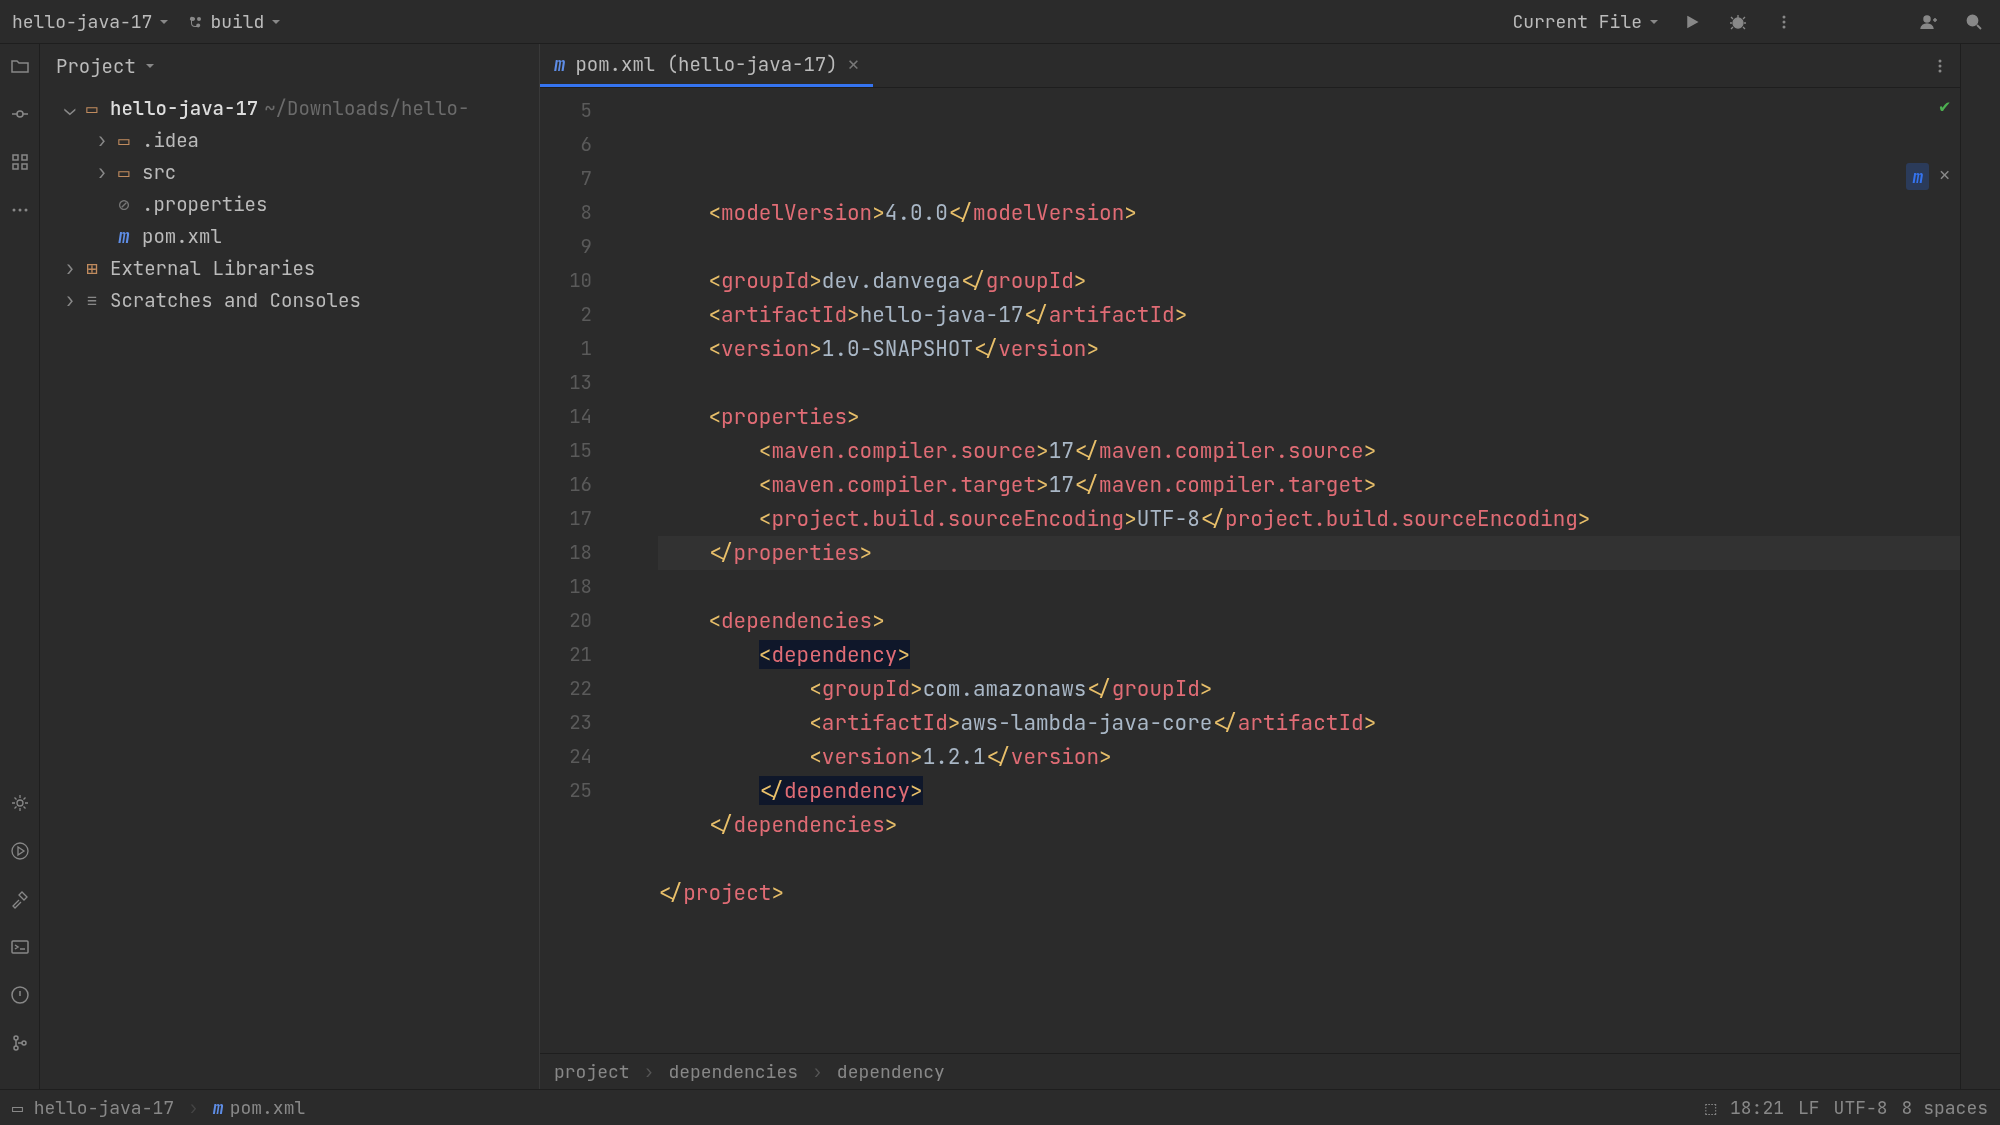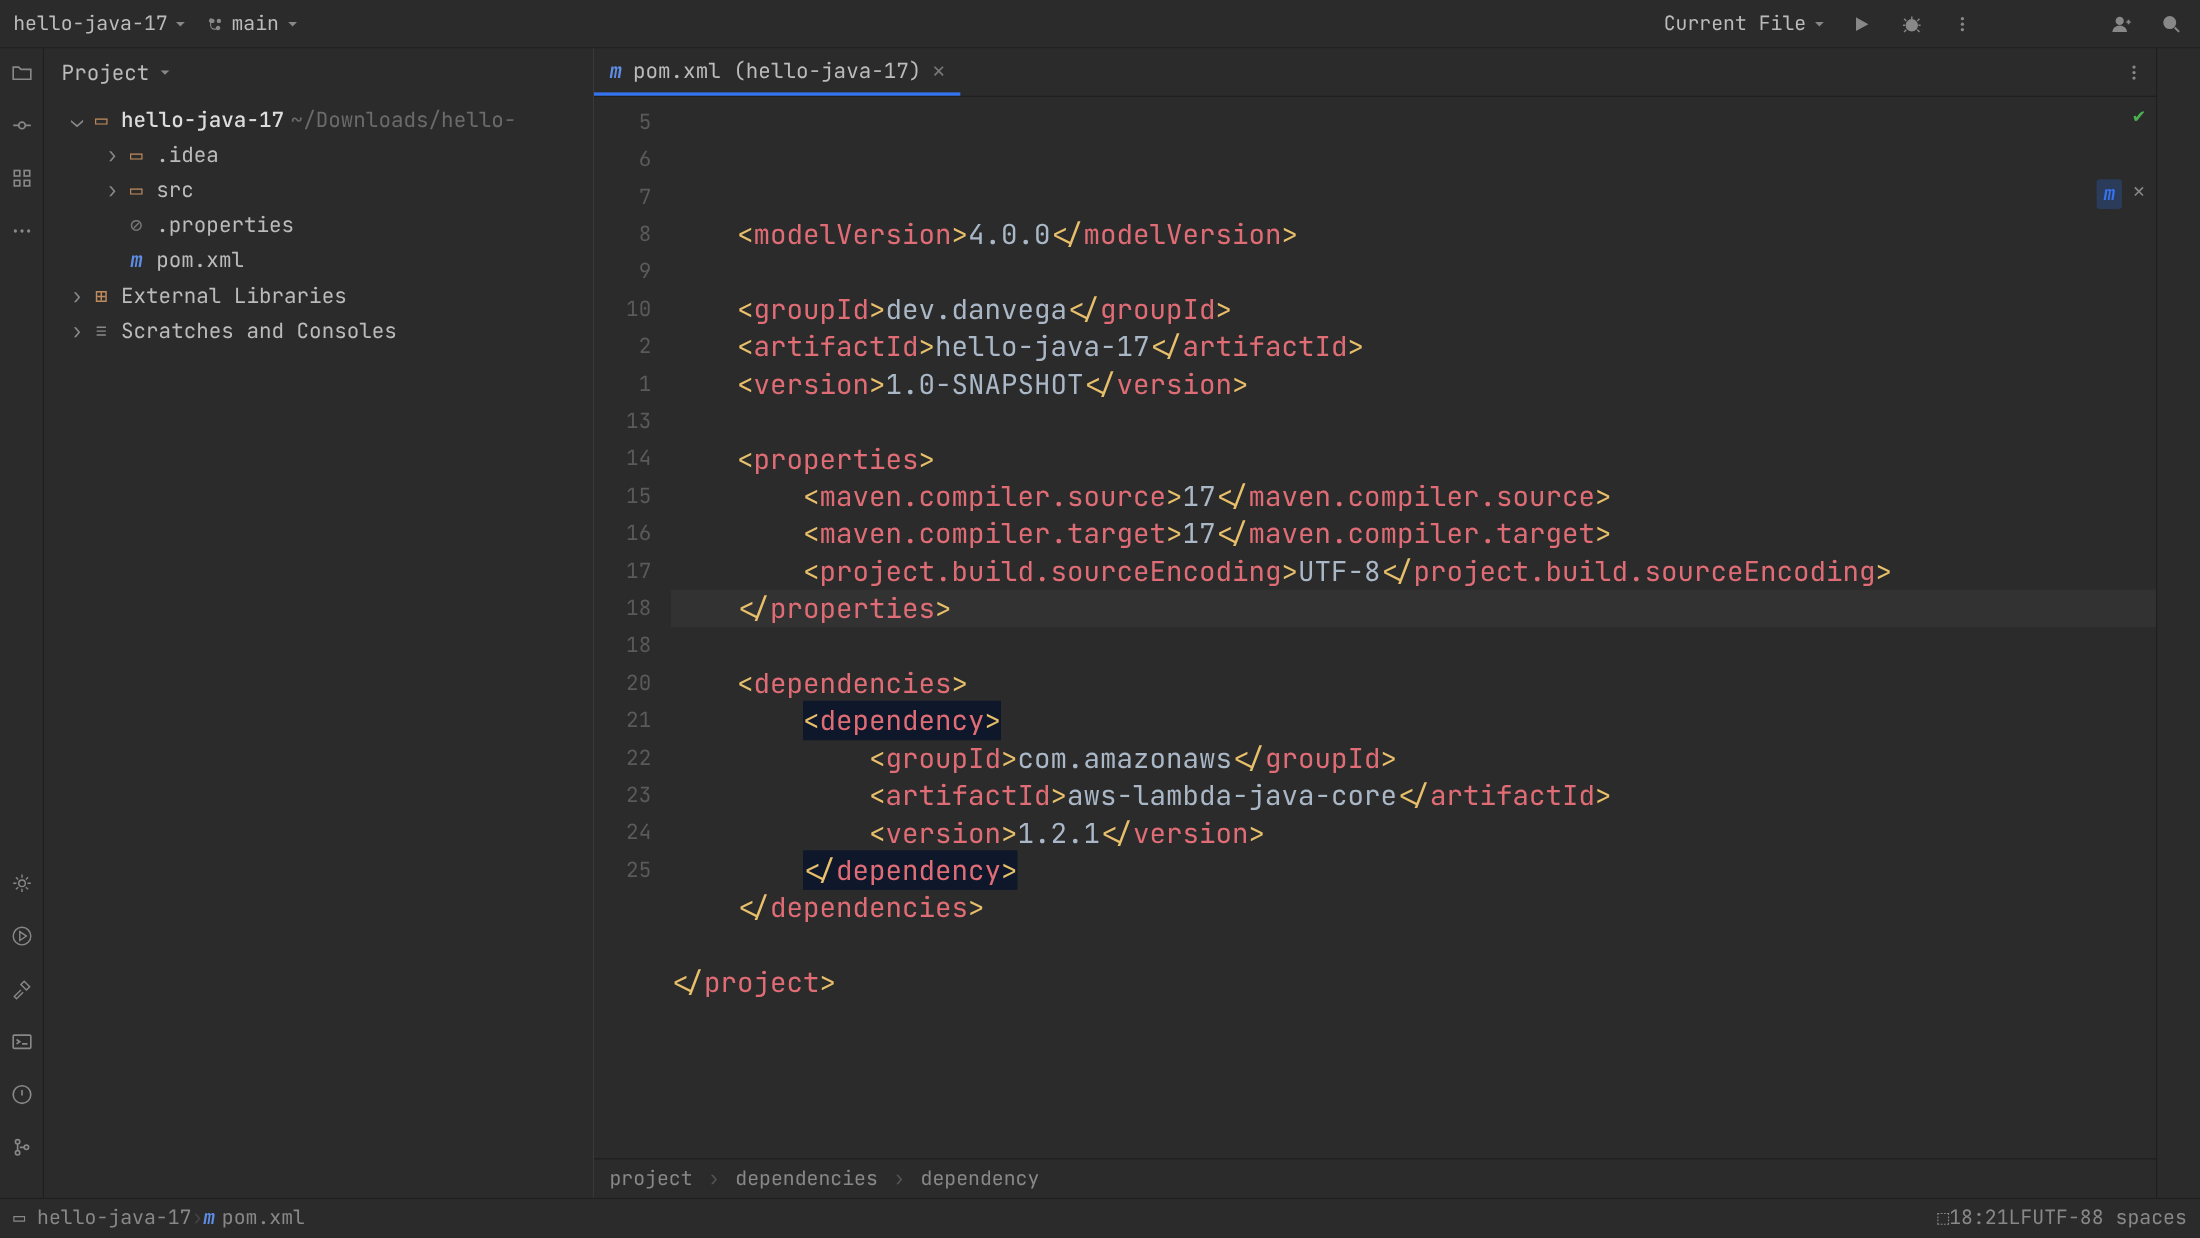--- a/index.html
+++ b/index.html
@@ -144,24 +144,25 @@
   color: #5a5a5a;
   padding: 6px 18px 0 0;
   font-size: 19px;
   line-height: 34px;
   user-select: none;
   background: #2b2b2b;
 }
 .code {
   flex: 1;
   padding: 6px 0 0 0;
-  font-size: 25px;
+  font-size: 21px;
   line-height: 34px;
   white-space: pre;
   position: relative;
+  margin-left: 48px;
 }
 .code .line { height: 34px; display: block; }
 .code .hl-line {
   position: absolute;
   left: 0; right: 0;
   height: 34px;
   background: #323232;
   z-index: 0;
 }
 .code .content { position: relative; z-index: 1; }
@@ -201,20 +202,21 @@
 }
 
 
 .status-bar {
   height: 36px;
   background: #2b2b2b;
   border-top: 1px solid #1e1e1e;
   display: flex;
   align-items: center;
   padding: 0 12px;
+  gap: 14px;
   font-size: 18px;
   color: #888;
 }
 .status-bar .sbspacer { flex:1; }
 .status-bar .sep { color: #444; }
 .crumb-ico { color: #5e8de6; font-style: italic; font-weight: bold; margin-right:6px;}
 </style>
 </head>
 <body>
 
@@ -222,21 +224,21 @@
   <div class="dropdown">
     <span>hello-java-17</span>
     <svg width="12" height="12" viewBox="0 0 12 12">
         <path d="M2 4l4 4 4-4z"></path>
       </svg>
   </div>
   <div class="dropdown">
     <svg width="16" height="16" viewBox="0 0 16 16" fill="#888">
         <path d="M5 3a2 2 0 1 1-1 3.7V9a3 3 0 0 0 3 3h1.3A2 2 0 1 1 9 13H7a4 4 0 0 1-4-4V6.7A2 2 0 0 1 5 3zm6 0a2 2 0 1 1 0 4 2 2 0 0 1 0-4z"></path>
       </svg>
-    <span>main</span>
+    <span>build</span>
     <svg width="12" height="12" viewBox="0 0 12 12">
         <path d="M2 4l4 4 4-4z"></path>
       </svg>
   </div>
   <div class="spacer"></div>
   <div class="dropdown">
     <span>Current File</span>
     <svg width="12" height="12" viewBox="0 0 12 12">
         <path d="M2 4l4 4 4-4z"></path>
       </svg>

